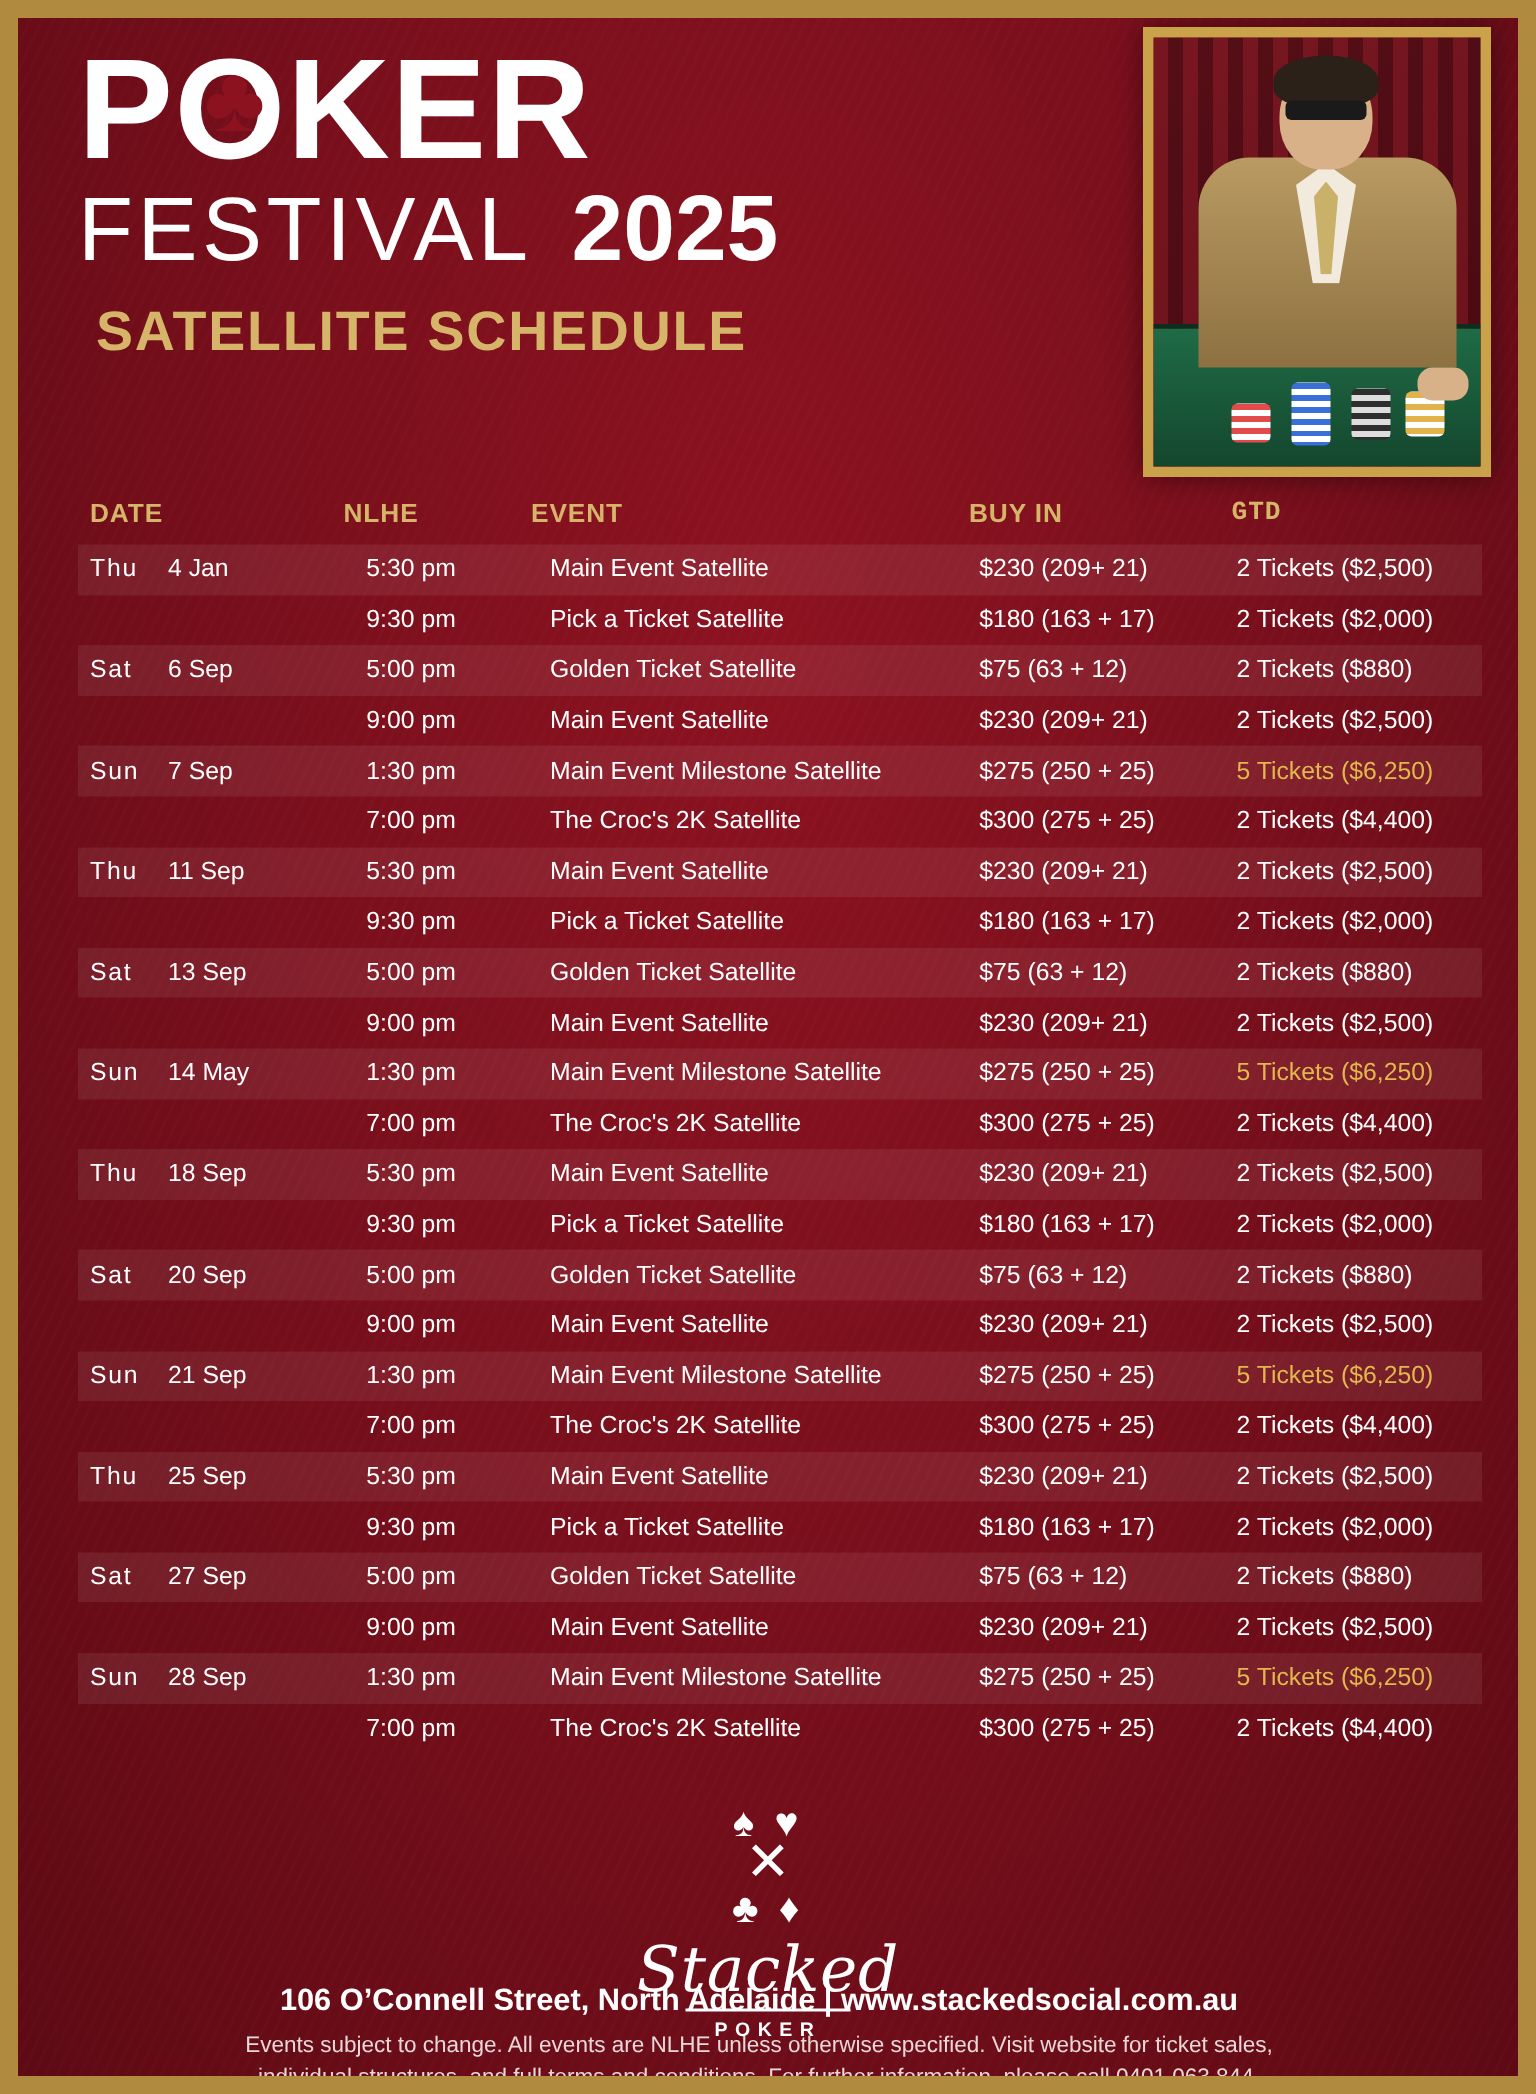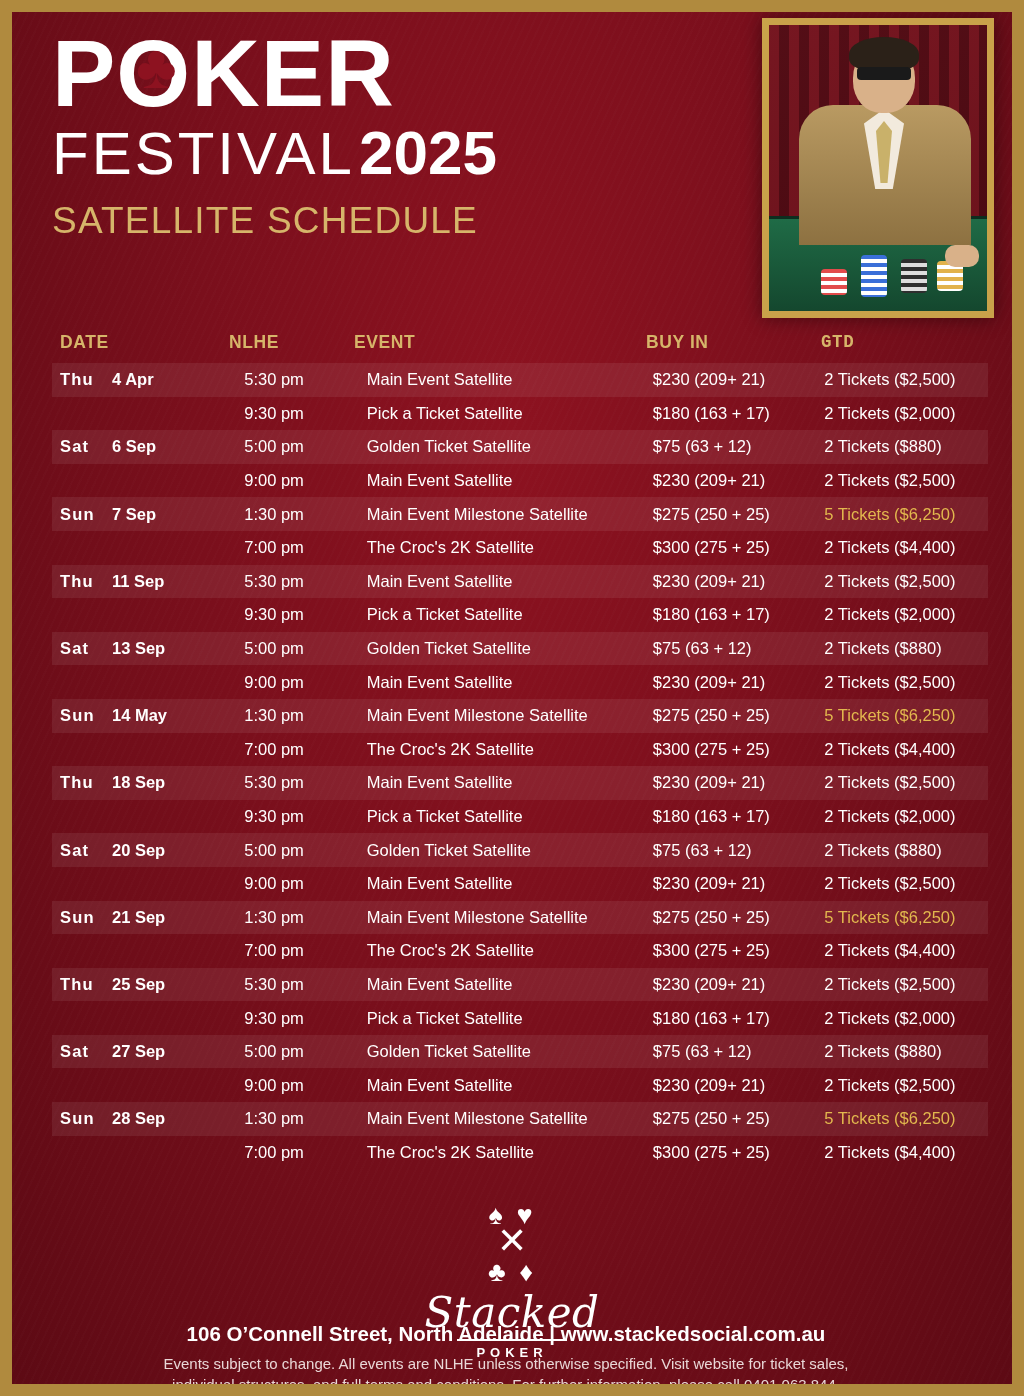--- a/index.html
+++ b/index.html
@@ -65,44 +65,44 @@
     left: 84px;
     top: 8px;
     font-size: 62px;
     color: #8d1220;
     line-height: 1;
     pointer-events: none;
   }
   .title-festival-row {
     display: flex;
     align-items: baseline;
-    gap: 4px;
+    gap: 26px;
     margin-top: 4px;
   }
   .title-festival {
     color: #ffffff;
     font-size: 60px;
     letter-spacing: 3px;
     font-weight: normal;
     line-height: 1;
   }
   .title-year {
     color: #ffffff;
     font-size: 62px;
     font-weight: bold;
     letter-spacing: 0px;
     line-height: 1;
   }
   .subtitle {
     color: #d6b56a;
     font-size: 37px;
-    font-weight: normal;
+    font-weight: bold;
     letter-spacing: 1.2px;
     margin-top: 16px;
-    margin-left: 0;
+    margin-left: 12px;
   }
   
   .portrait {
     position: absolute;
     right: 18px;
     top: 6px;
     width: 232px;
     height: 300px;
     border: 7px solid #c9a24a;
     box-sizing: border-box;
@@ -176,21 +176,21 @@
   .row {
     display: flex;
     align-items: center;
     height: 33.6px;
     font-size: 16.5px;
     color: #ffffff;
   }
   .row.alt {
     background: rgba(255,255,255,0.075);
   }
-  .c-date   { width: 196px; padding-left: 8px; box-sizing: border-box; display:flex; gap: 10px; font-weight: bold; }
+  .c-date   { width: 196px; padding-left: 8px; box-sizing: border-box; display:flex; gap: 10px; }
   .c-date .dow { display:inline-block; width: 42px; letter-spacing:1.2px; }
   .c-time   { width: 125px; }
   .c-event  { width: 292px; }
   .c-buyin  { width: 175px; }
   .c-gtd    { width: 167px; }
   .row .c-gtd.highlight { color: #e2b84e; }
   .hdr-date  { width: 177px; padding-left: 8px; box-sizing: border-box;}
   .hdr-time  { width: 125px; }
   .hdr-event { width: 292px; }
   .hdr-buyin { width: 175px; }
@@ -289,21 +289,21 @@
       <div class="hdr-date">DATE</div>
       <div class="hdr-time">NLHE</div>
       <div class="hdr-event">EVENT</div>
       <div class="hdr-buyin">BUY IN</div>
       <div class="hdr-gtd">GTD</div>
     </div>
     <div id="rows-container">
         <div class="row alt">
           <div class="c-date">
             <span class="dow">Thu</span>
-            <span>4 Apr</span>
+            <span>4 Jan</span>
           </div>
           <div class="c-time">5:30 pm</div>
           <div class="c-event">Main Event Satellite</div>
           <div class="c-buyin">$230 (209+ 21)</div>
           <div class="c-gtd">2 Tickets ($2,500)</div>
         </div>
         <div class="row">
           <div class="c-date">
             <span class="dow"></span>
             <span></span>

